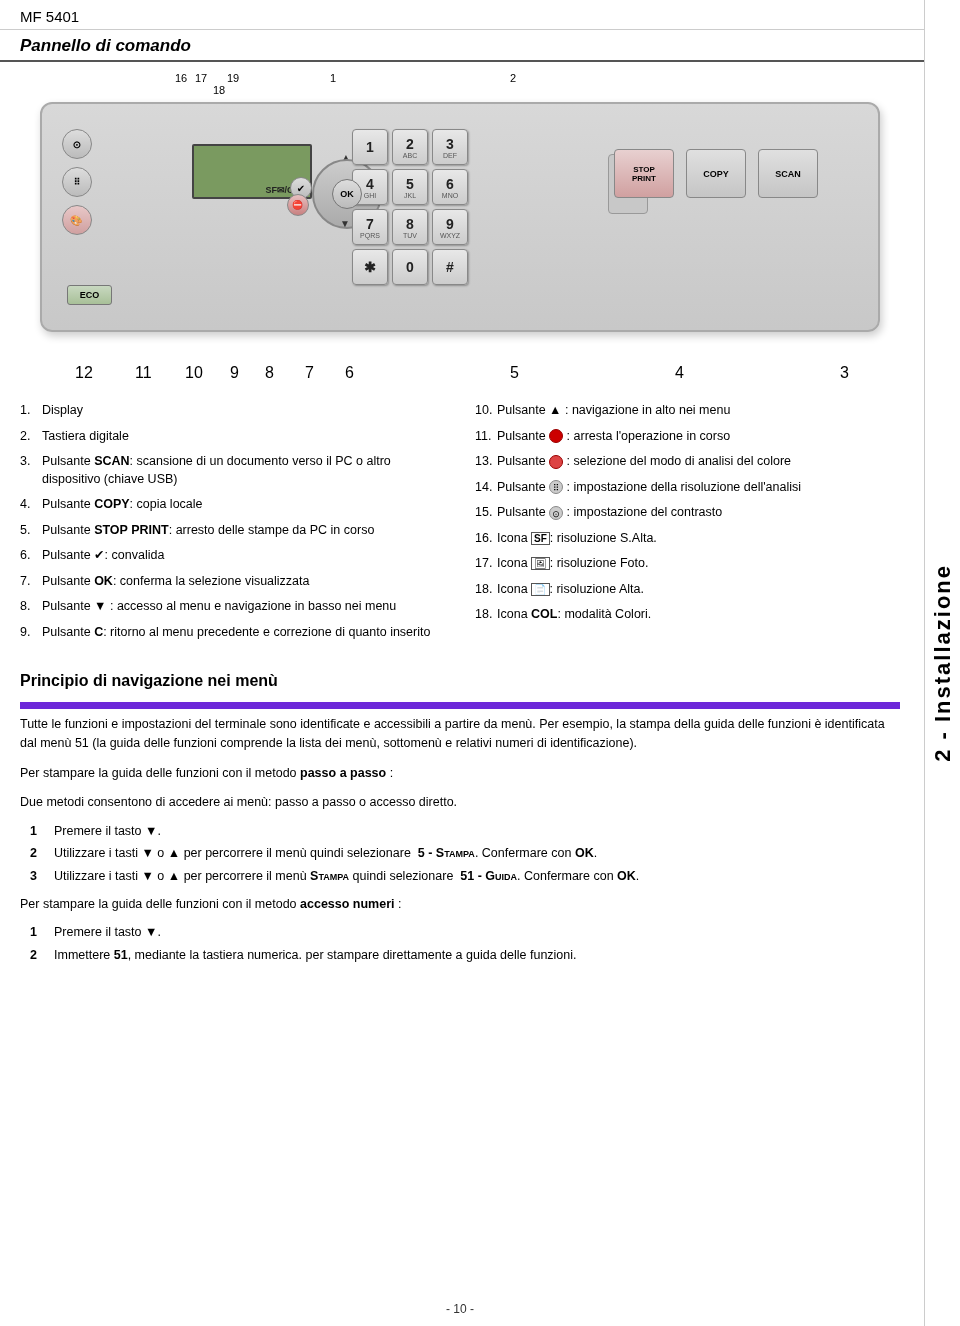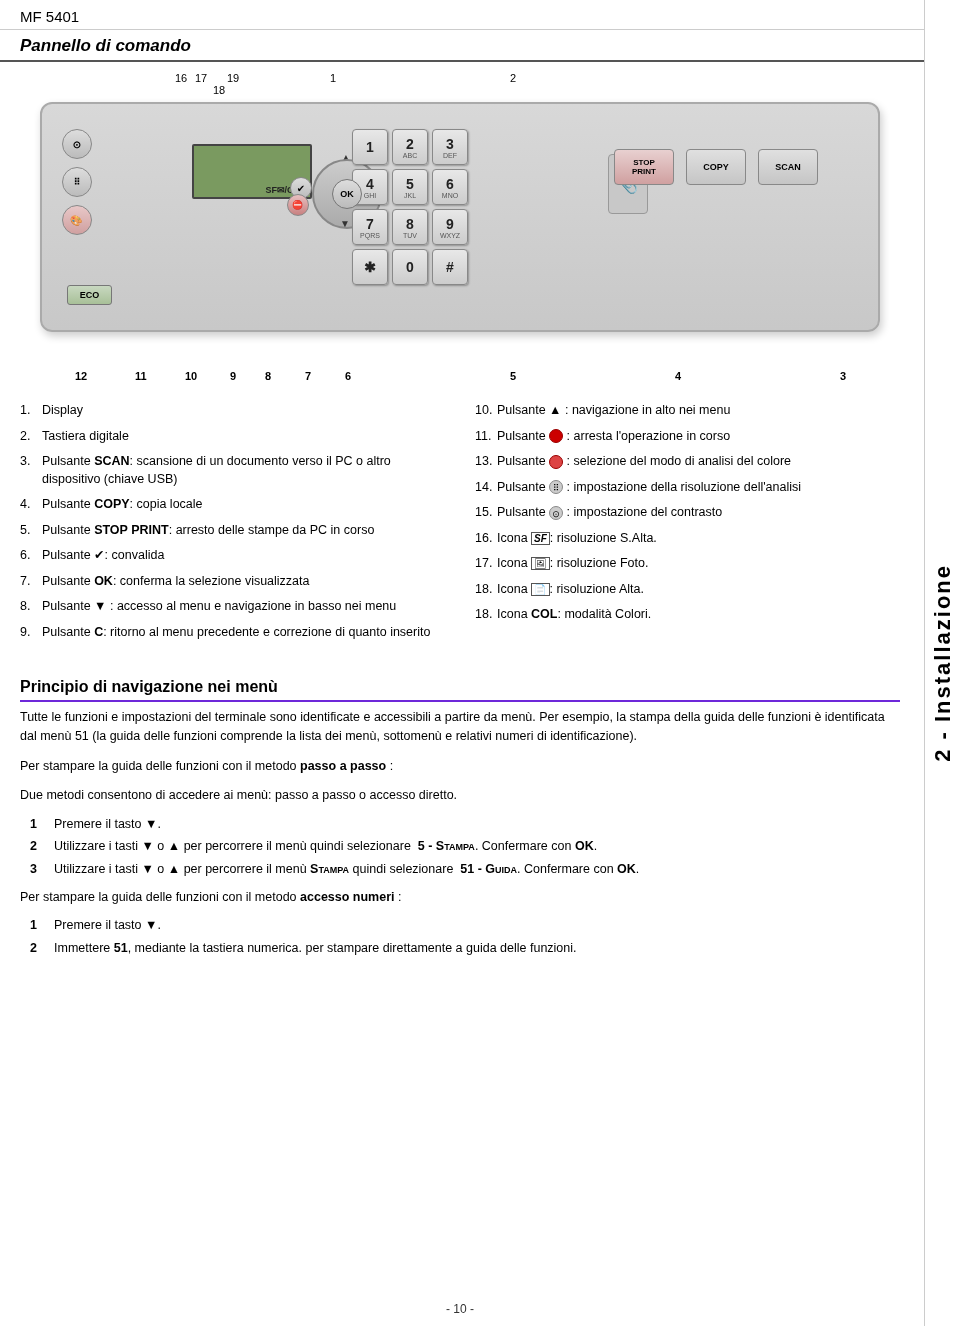--- a/index.html
+++ b/index.html
@@ -80,22 +80,21 @@
     .num-label {
       position: absolute;
       font-size: 11px;
       font-weight: normal;
     }
 
     
     .num-label-bottom {
       position: absolute;
       bottom: 0;
-      font-size: 11px;
-      font-weight: bold;
+      font-size: 16px;
     }
 
     
     .lcd-screen {
       position: absolute;
       top: 40px;
       left: 150px;
       width: 120px;
       height: 55px;
       background: #8fa870;
@@ -166,21 +165,21 @@
     
     .right-buttons {
       position: absolute;
       top: 45px;
       right: 60px;
       display: flex;
       gap: 12px;
     }
     .func-btn {
       width: 60px;
-      height: 36px;
+      height: 49px;
       background: linear-gradient(to bottom, #e0e0e0, #c5c5c5);
       border: 1px solid #888;
       border-radius: 4px;
       display: flex;
       align-items: center;
       justify-content: center;
       font-size: 9px;
       font-weight: bold;
       text-align: center;
     }
@@ -231,24 +230,24 @@
     }
     .list-text {
       flex: 1;
     }
     .list-text b {
       font-weight: bold;
     }
 
     
     .section2-heading {
-      margin-top: 29px;
+      margin-top: 23px;
       margin-bottom: 6px;
-      padding-bottom: 4px;
-      border-bottom: 2px solid #6d28d9;
+      padding-bottom: 12px;
+      border-bottom: 7px solid #6d28d9;
     }
     .section2-heading h3 {
       font-size: 16px;
       font-weight: bold;
     }
 
     .body-text {
       font-size: 12.5px;
       line-height: 1.55;
       margin-bottom: 10px;
@@ -472,21 +471,21 @@
       <div class="list-item">
         <span class="list-num">14.</span>
         <span class="list-text">Pulsante <span style="display:inline-block;width:14px;height:14px;border-radius:50%;background:#ccc;border:1px solid #888;vertical-align:middle;font-size:9px;text-align:center;line-height:14px;">⠿</span> : impostazione della risoluzione dell'analisi</span>
       </div>
       <div class="list-item">
         <span class="list-num">15.</span>
         <span class="list-text">Pulsante <span style="display:inline-block;width:14px;height:14px;border-radius:50%;background:#ccc;border:1px solid #888;vertical-align:middle;font-size:9px;text-align:center;line-height:14px;">⊙</span> : impostazione del contrasto</span>
       </div>
       <div class="list-item">
         <span class="list-num">16.</span>
-        <span class="list-text">Icona <span style="border:1px solid #555;padding:0 2px;font-size:10px;font-weight:bold;font-style:italic;">SF</span>: risoluzione S.Alta.</span>
+        <span class="list-text">Icona <span style="border:1px solid #555;padding:0 2px;font-size:10px;font-weight:bold;">SF</span>: risoluzione S.Alta.</span>
       </div>
       <div class="list-item">
         <span class="list-num">17.</span>
         <span class="list-text">Icona <span style="border:1px solid #555;padding:0 2px;font-size:10px;">🖼</span>: risoluzione Foto.</span>
       </div>
       <div class="list-item">
         <span class="list-num">18.</span>
         <span class="list-text">Icona <span style="border:1px solid #555;padding:0 2px;font-size:10px;">📄</span>: risoluzione Alta.</span>
       </div>
       <div class="list-item">

